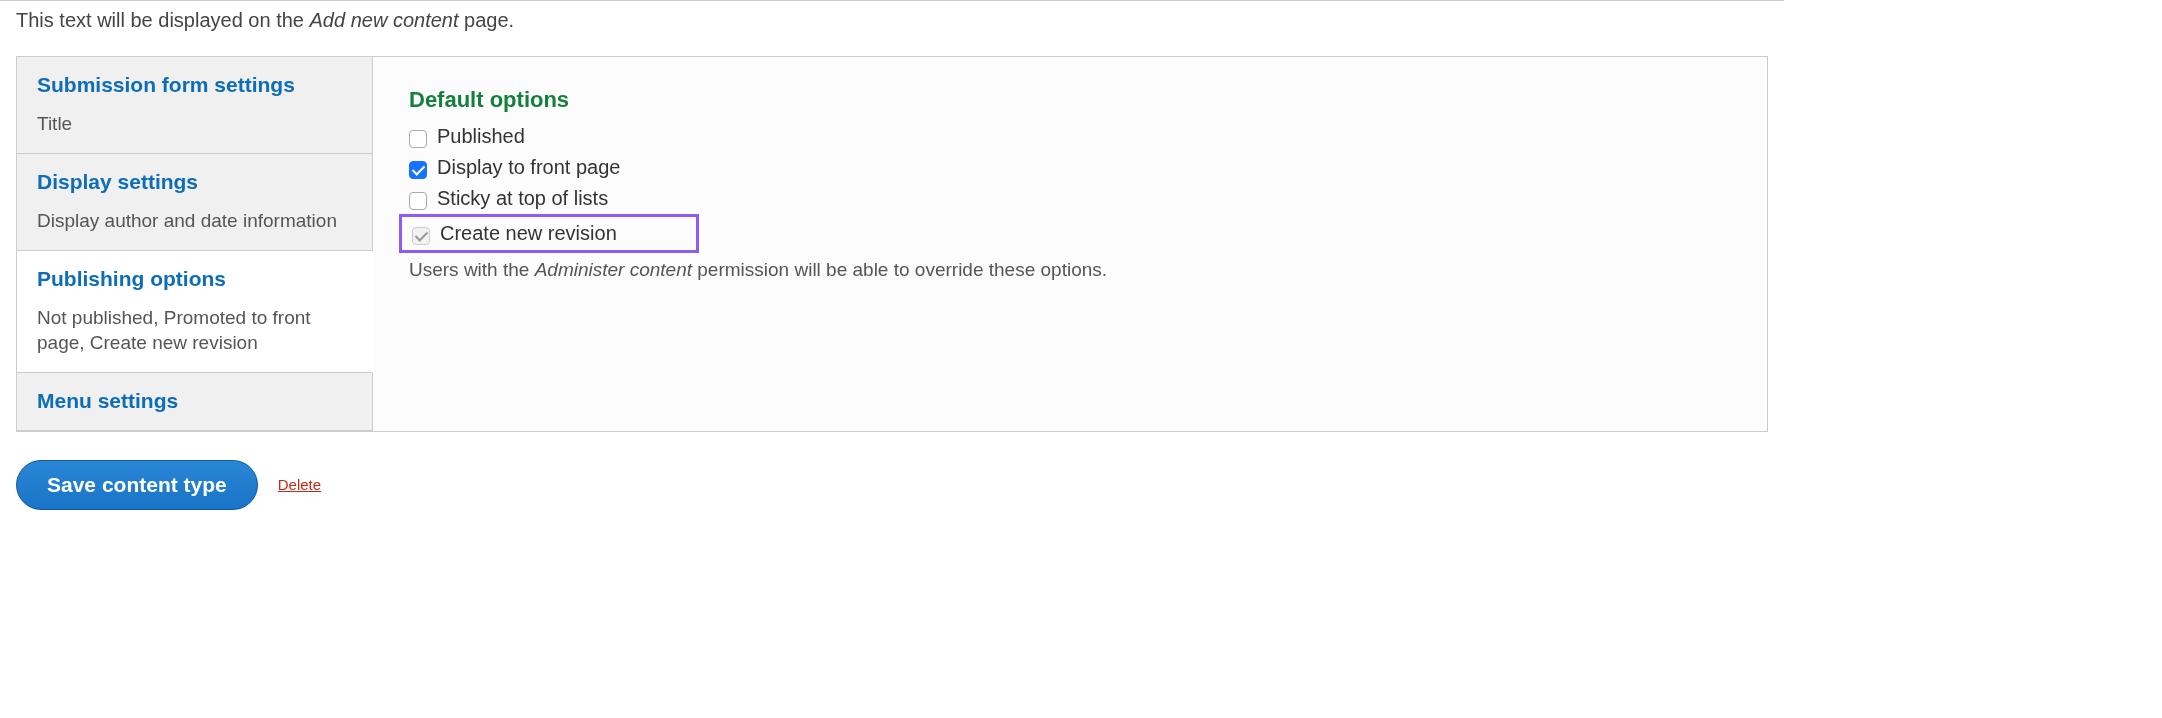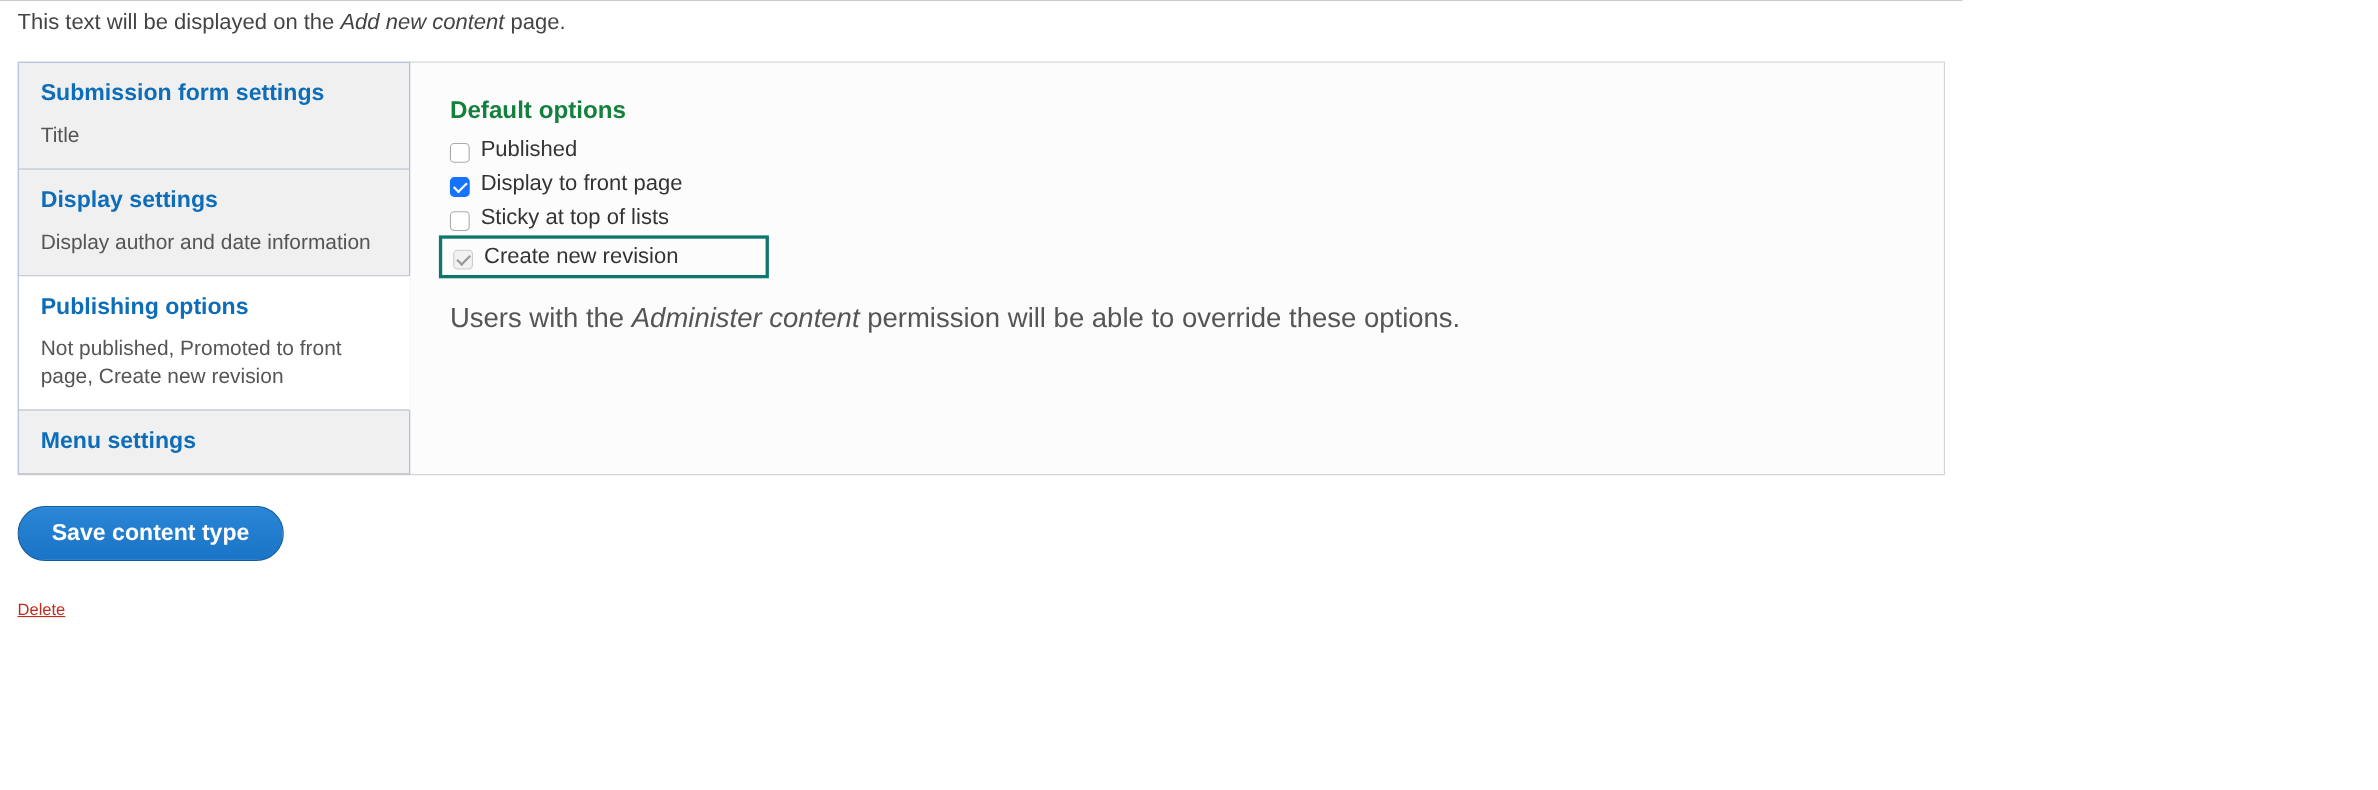--- a/index.html
+++ b/index.html
@@ -19,21 +19,21 @@
   }
   .help-text .italic { font-style: italic; }
   .vt-container {
     display: flex;
     border: 1px solid #ccc;
     margin: 14px 16px 0 16px;
     background: #fafafa;
   }
   .vt-tabs {
     width: 356px;
-    background: #1d4ed8;
+    background: #86efac;
     border-right: 1px solid #ccc;
   }
   .vt-tab {
     padding: 14px 20px 16px 20px;
     border-bottom: 1px solid #ccc;
     background: #f0f0f0;
     cursor: pointer;
   }
   .vt-tab.active {
     background: #fff;
@@ -72,21 +72,21 @@
     align-items: flex-end;
     padding: 4px 0;
     font-size: 20px;
     color: #333;
   }
   .checkbox-row label {
     margin-left: 10px;
     cursor: pointer;
   }
   .highlight-box {
-    border: 3px solid #0f766e;
+    border: 3px solid #8b5cf6;
     padding: 1px 8px 1px 0;
     margin-left: -10px;
     padding-left: 10px;
     width: 300px;
   }
   input[type="checkbox"] {
     width: 18px;
     height: 18px;
     appearance: none;
     border: 1px solid #aaa;
@@ -115,30 +115,29 @@
   }
   input[type="checkbox"]:disabled:checked {
     background: #f2f2f2;
     border-color: #ccc;
   }
   input[type="checkbox"]:disabled:checked::after {
     border-color: #999;
   }
   .panel-help {
     color: #555;
-    font-size: 25px;
-    margin-top: 22px;
+    font-size: 19px;
+    margin-top: 6px;
   }
   .panel-help .italic { font-style: italic; }
   .actions {
     padding: 28px 16px;
     display: flex;
-    align-items: flex-start;
-    gap: 36px;
-    flex-direction: column;
+    align-items: center;
+    gap: 20px;
   }
   .btn-primary {
     background: #1a74c7;
     background: linear-gradient(#2a86d6, #1a74c7);
     color: #fff;
     border: 1px solid #0f5a9e;
     border-radius: 26px;
     font-size: 21px;
     font-weight: 600;
     padding: 12px 30px;

